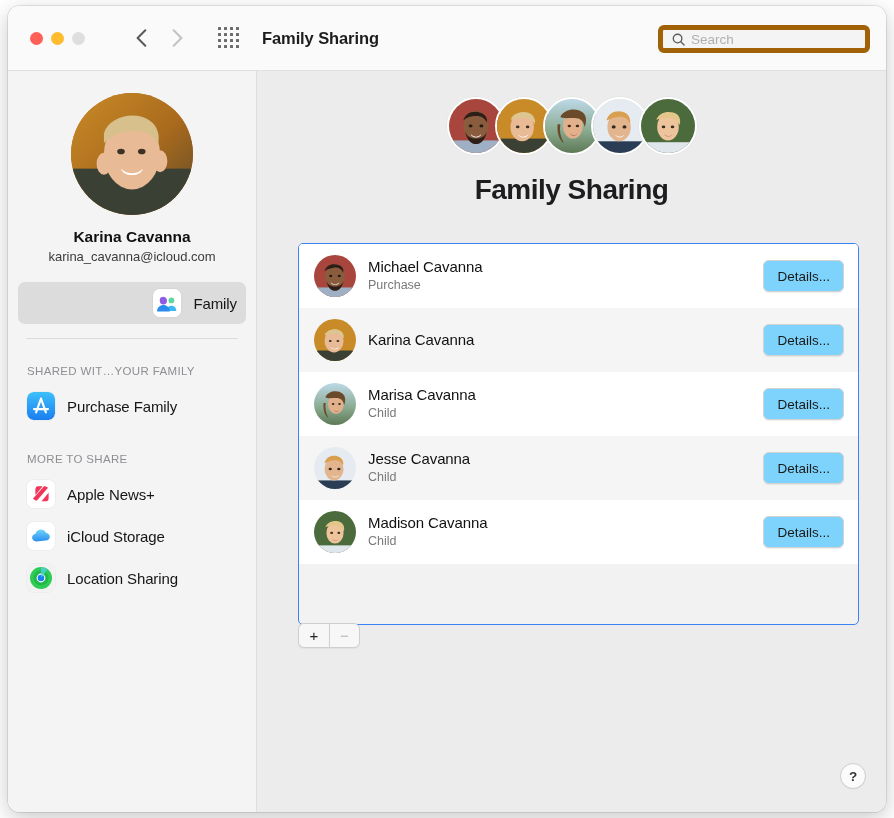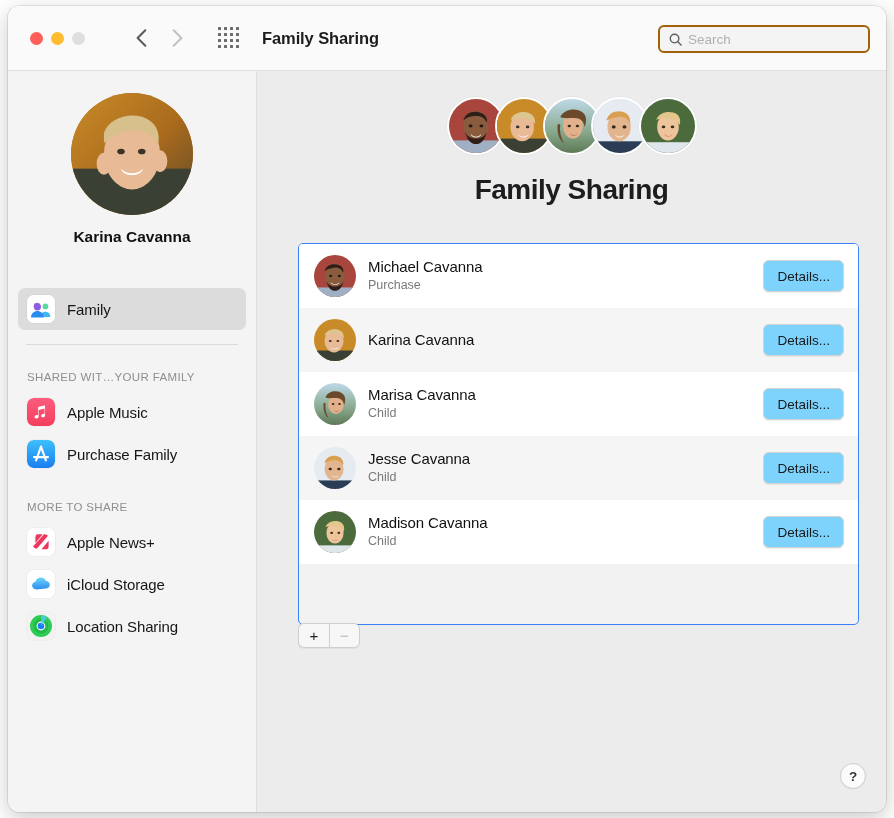--- a/index.html
+++ b/index.html
@@ -89,21 +89,21 @@
     letter-spacing: -0.1px;
   }
 
   .searchbox {
     position: absolute;
     right: 16px;
     top: 19px;
     width: 212px;
     height: 28px;
     background: #f4f4f4;
-    border: 2px solid #a16207;
+    border: 5px solid #a16207;
     border-radius: 6px;
     display: flex;
     align-items: center;
     padding: 0 9px;
     box-sizing: border-box;
   }
   .searchbox .sicon { margin-right: 6px; display:flex; }
   .searchbox input {
     border: none;
     outline: none;
@@ -153,28 +153,29 @@
     font-weight: 700;
     color: #111;
   }
   .profile-email {
     margin-top: 3px;
     font-size: 13px;
     color: #3b3b3b;
   }
 
   .sb-selected {
-    margin-top: 42px;
+    margin-top: 18px;
     height: 42px;
     border-radius: 7px;
     background: #dcdcdc;
     display: flex;
     align-items: center;
     padding: 0 9px;
     box-sizing: border-box;
+    justify-content: flex-end;
   }
   .sb-item {
     height: 42px;
     display: flex;
     align-items: center;
     padding: 0 9px;
     box-sizing: border-box;
     border-radius: 7px;
   }
   .sb-label {
@@ -437,20 +438,21 @@
             <ellipse cx="50" cy="50" rx="23" ry="29" fill="#e8bb96"></ellipse>
             <path d="M27 33c4-14 26-19 38-10 7 5 8 14 6 20-3-9-12-13-22-12-9 1-17 5-22 10z" fill="#d8c08c"></path>
             <ellipse cx="41" cy="48" rx="3.1" ry="2.3" fill="#3c3226"></ellipse>
             <ellipse cx="58" cy="48" rx="3.1" ry="2.3" fill="#3c3226"></ellipse>
             <path d="M41 62c5 5 13 5 18 0-2 7-16 7-18 0z" fill="#fff"></path>
             <ellipse cx="27" cy="58" rx="6" ry="9" fill="#e8bb96"></ellipse>
             <ellipse cx="73" cy="56" rx="6" ry="9" fill="#e8bb96"></ellipse>
           </svg>
         </div>
         <div class="profile-name">Karina Cavanna</div>
+        <div class="profile-email">karina_cavanna@icloud.com</div>
       </div>
 
       <div class="sb-selected">
         <div class="appicon" style="background:#ffffff;">
           <svg viewBox="0 0 28 28" width="28" height="28">
             <rect width="28" height="28" rx="6.5" fill="#ffffff"></rect>
             <circle cx="10" cy="11" r="3.2" fill="#a673e8"></circle>
             <circle cx="18.4" cy="11.4" r="2.9" fill="#5ed6a0"></circle>
             <path d="M13.5 22c0-3.4 2.4-5.2 4.9-5.2s4.9 1.8 4.9 5.2z" fill="#3db8f5"></path>
             <path d="M4 22.6c0-4.3 3.2-6.6 6.4-6.6s6.4 2.3 6.4 6.6z" fill="#2b8cf0"></path>
@@ -458,35 +460,20 @@
           </svg>
         </div>
         <div class="sb-label">Family</div>
       </div>
 
       <div class="sb-divider"></div>
 
       <div class="sb-header">SHARED WIT…YOUR FAMILY</div>
 
 
-      <div class="sb-item">
-        <div class="appicon">
-          <svg viewBox="0 0 28 28" width="28" height="28">
-            <defs>
-                <linearGradient id="amg" x1="0" y1="0" x2="0" y2="1">
-              <stop offset="0%" stop-color="#fc5c7d"></stop>
-                  <stop offset="100%" stop-color="#f43f5e"></stop>
-            </linearGradient>
-              </defs>
-            <rect width="28" height="28" rx="6.5" fill="url(#amg)"></rect>
-            <path d="M18.6 7.3 11.9 8.8c-.5.1-.8.5-.8 1v7.6c-.4-.3-.9-.4-1.5-.3-1.1.1-2 .9-2 1.9s.9 1.6 2 1.5c1-.1 1.9-.8 2-1.7V12l6-1.4v5.6c-.4-.3-.9-.4-1.5-.3-1.1.1-2 .9-2 1.9s.9 1.6 2 1.5c1.1-.1 2-.9 2-1.9V8c0-.5-.4-.8-.9-.7z" fill="#fff"></path>
-          </svg>
-        </div>
-        <div class="sb-label">Apple Music</div>
-      </div>
 
       <div class="sb-item">
         <div class="appicon">
           <svg viewBox="0 0 28 28" width="28" height="28">
             <defs>
                 <linearGradient id="asg" x1="0" y1="0" x2="0" y2="1">
               <stop offset="0%" stop-color="#3ec0fb"></stop>
                   <stop offset="100%" stop-color="#1a7ef0"></stop>
             </linearGradient>
               </defs>

